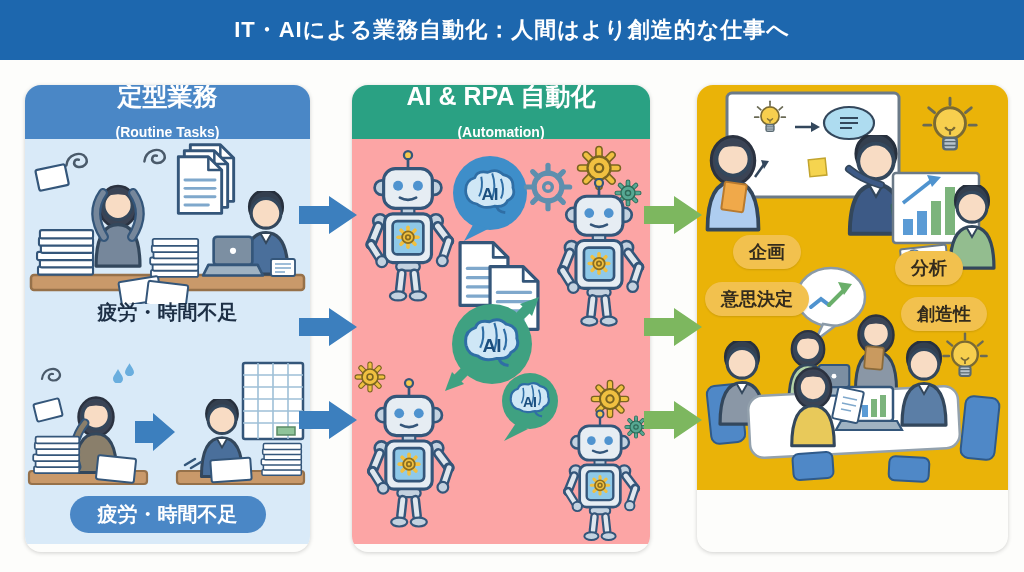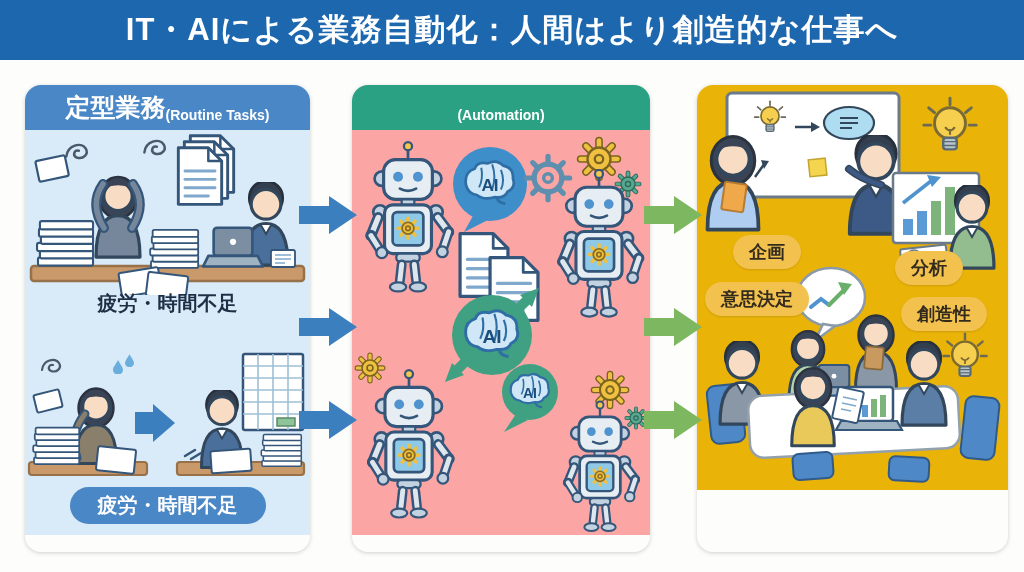--- a/index.html
+++ b/index.html
@@ -1,24 +1,24 @@
 <!DOCTYPE html>
 <html><head>
 <meta charset="utf-8">
 <style>
   *{margin:0;padding:0;box-sizing:border-box}
   html,body{width:1024px;height:572px;overflow:hidden;background:#ffffff}
   .stage{position:relative;width:1024px;height:572px;background:#fdfdfb;font-family:"Liberation Sans",sans-serif}
   .titlebar{position:absolute;left:0;top:0;width:1024px;height:60px;background:#1d67ae;display:flex;align-items:center;justify-content:center}
-  .titlebar h1{color:#fff;font-size:31px;font-weight:bold;letter-spacing:1px;white-space:nowrap}
+  .titlebar h1{color:#fff;font-size:22px;font-weight:bold;letter-spacing:1px;white-space:nowrap}
   .col{position:absolute;top:85px;height:467px;border-radius:16px;overflow:hidden;box-shadow:0 1px 4px rgba(0,0,0,.18)}
   .col-routine{left:25px;width:285px}
   .col-automation{left:352px;width:298px}
   .col-core{left:697px;width:311px}
-  .col-head{height:45px;display:flex;flex-direction:row;align-items:center;justify-content:center;color:#fff;text-align:left}
+  .col-head{height:54px;display:flex;flex-direction:column;align-items:center;justify-content:center;color:#fff;text-align:left}
   .head-routine{background:#4a87c6}
   .head-automation{background:#2aa183}
   .head-core{background:#7fb14e}
   .col-title{font-size:25px;font-weight:bold;line-height:1.05}
   .col-sub{font-size:14px;font-weight:bold;line-height:1.1;margin-top:16px}
   .col-body{position:relative;height:405px;overflow:hidden}
   .body-routine{background:#d9eaf8}
   .body-automation{background:#fca5a5}
   .body-core{background:#eab308}
   .scene{position:absolute;left:0;display:block}
@@ -271,20 +271,21 @@
         <path d="M160,104 l10,-6 M166,107 l10,-6" stroke="#34567a" stroke-width="2.5" stroke-linecap="round"></path>
         <use href="#sym-stack" x="232" y="76" width="50" height="40"></use>
       </svg>
 
       <div class="pill-blue">疲労・時間不足</div>
     </div>
   </section>
 
   <section class="col col-automation">
     <div class="col-head head-automation">
+      <div class="col-title">AI &amp; RPA 自動化</div>
       <div class="col-sub">(Automation)</div>
     </div>
     <div class="col-body body-automation">
       <svg class="scene" style="top:0" width="298" height="405" viewBox="0 0 298 405">
         <use href="#sym-robot" x="6" y="8" width="100" height="158"></use>
         <g transform="translate(138,54)">
           <circle r="37" fill="#3e8ec9"></circle>
           <path d="M-16,30 L-26,48 L-2,36 Z" fill="#3e8ec9"></path>
           <use href="#sym-brain" x="-29" y="-25" width="58" height="48"></use>
           <text x="0" y="7" text-anchor="middle" font-size="17" fill="#1b4e7e">AI</text>

